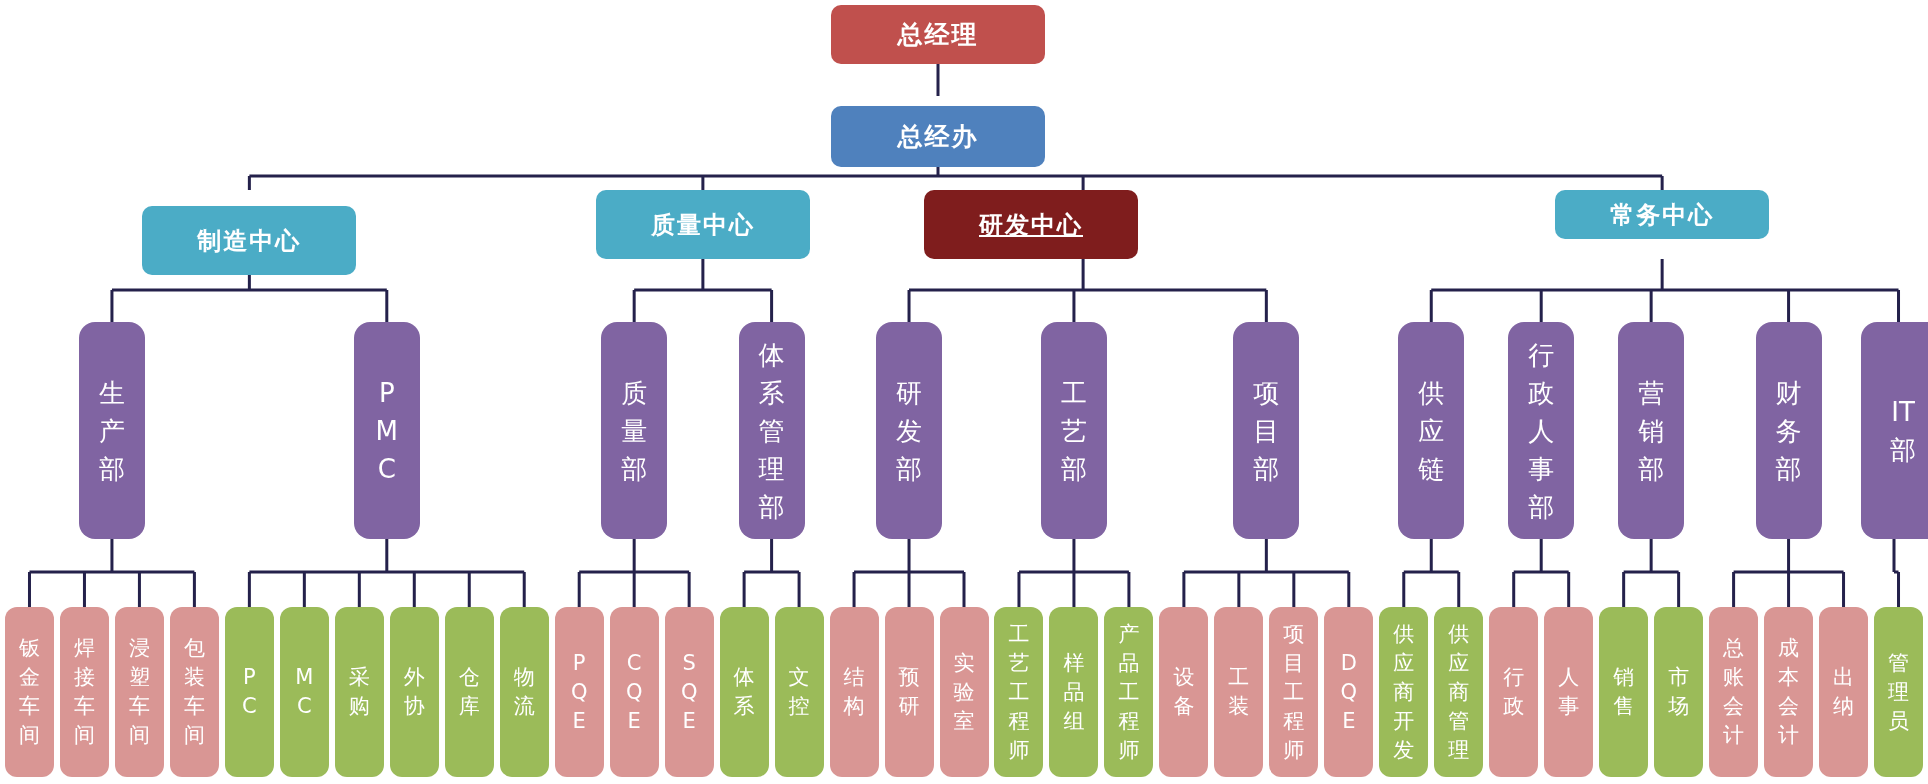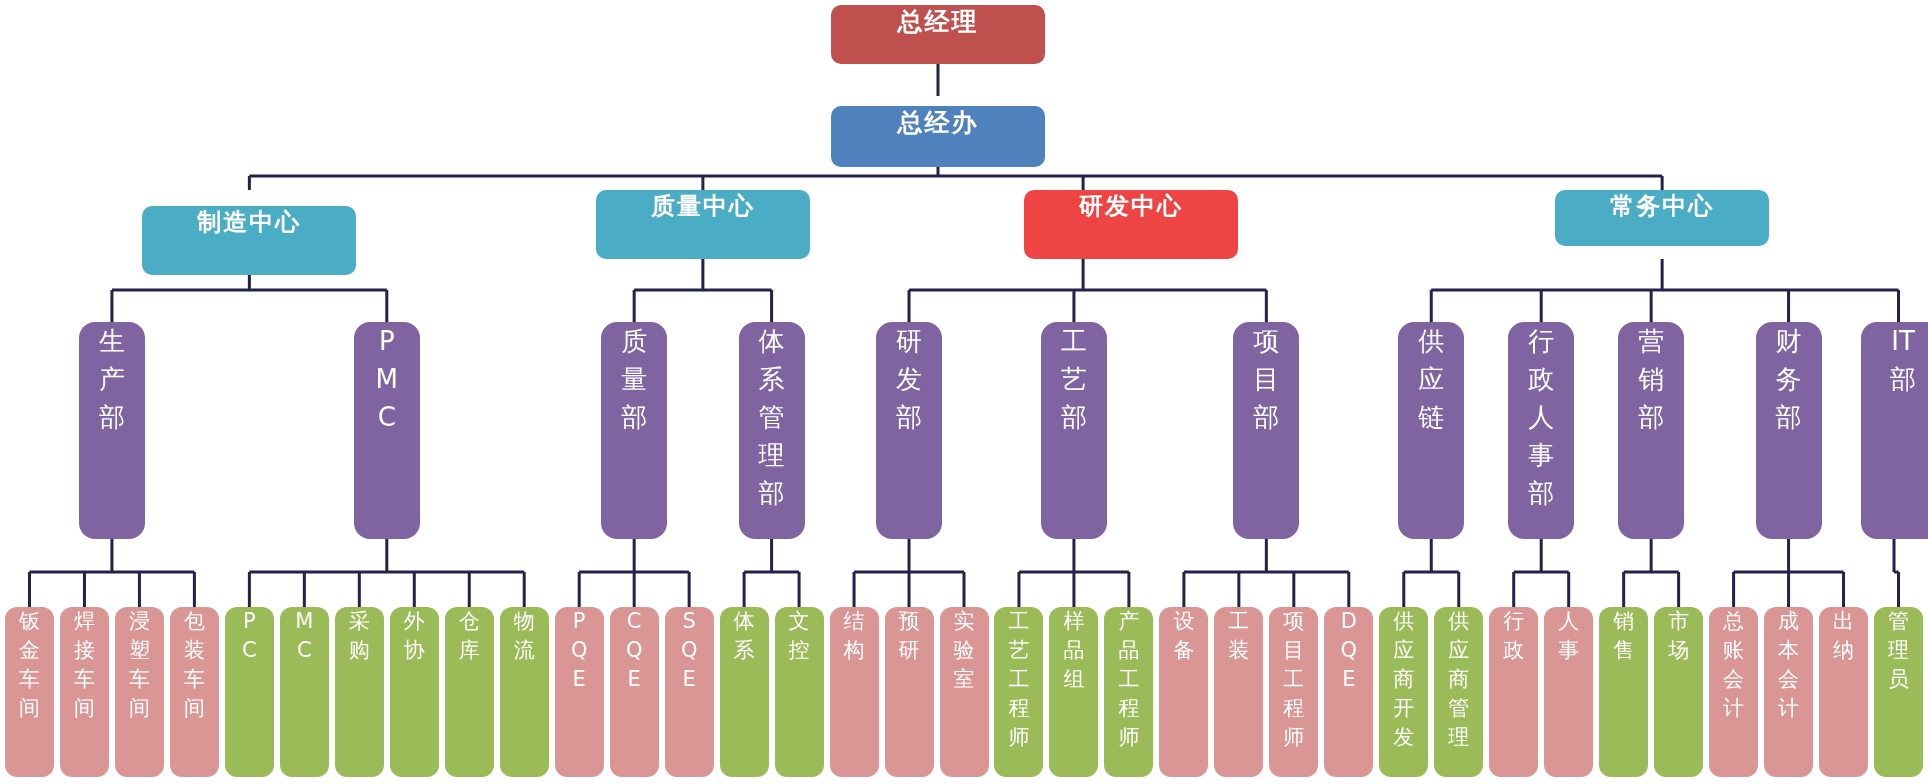--- a/index.html
+++ b/index.html
@@ -7,21 +7,21 @@
     position:relative;
     width:1928px;height:784px;
     background:#ffffff;
     font-family:"DejaVu Sans","Liberation Sans",sans-serif;
     overflow:hidden;
   }
   .chart svg{position:absolute;left:0;top:0;}
   .node{
     position:absolute;
     display:flex;flex-direction:column;
-    align-items:center;
+    align-items:center;justify-content:center;
     color:#ffffff;box-sizing:border-box;
     text-align:center;
   }
   .node-h{font-weight:bold;}
   .lvl-root,.lvl-office{font-size:25px;border-radius:10px;letter-spacing:2px;}
   .lvl-center{font-size:24px;border-radius:10px;letter-spacing:2px;}
   .lvl-dept{font-size:26px;border-radius:16px;font-weight:normal;}
   .lvl-dept .unit{line-height:38px;}
   .lvl-leaf{font-size:21px;border-radius:12px;font-weight:normal;}
   .lvl-leaf .unit{line-height:29px;}
@@ -193,21 +193,21 @@
     <div class="node lvl-leaf" style="left: 1324.3px; top: 607px; width: 49px; height: 170px; background: rgb(217, 150, 148);">
       <span class="unit">D</span>
       <span class="unit">Q</span>
       <span class="unit">E</span>
     </div>
     <div class="node lvl-dept" style="left: 1233.34px; top: 322px; width: 66px; height: 217px; background: rgb(128, 100, 162);">
       <span class="unit">项</span>
       <span class="unit">目</span>
       <span class="unit">部</span>
     </div>
-    <div class="node lvl-center node-h" style="left: 1024px; top: 190px; width: 214px; height: 69px; background: #ef4444;">
+    <div class="node lvl-center node-h" style="left: 924px; top: 190px; width: 214px; height: 69px; background: #7f1d1d; text-decoration: underline;">
       <span class="unit">研发中心</span>
     </div>
     <div class="node lvl-leaf" style="left: 1379.27px; top: 607px; width: 49px; height: 170px; background: rgb(155, 187, 89);">
       <span class="unit">供</span>
       <span class="unit">应</span>
       <span class="unit">商</span>
       <span class="unit">开</span>
       <span class="unit">发</span>
     </div>
     <div class="node lvl-leaf" style="left: 1434.24px; top: 607px; width: 49px; height: 170px; background: rgb(155, 187, 89);">
@@ -273,21 +273,21 @@
     </div>
     <div class="node lvl-leaf" style="left: 1874.01px; top: 607px; width: 49px; height: 170px; background: rgb(155, 187, 89);">
       <span class="unit">管</span>
       <span class="unit">理</span>
       <span class="unit">员</span>
     </div>
     <div class="node lvl-dept" style="left: 1861px; top: 322px; width: 84px; height: 217px; background: rgb(128, 100, 162);">
       <span class="unit">IT</span>
       <span class="unit">部</span>
     </div>
-    <div class="node lvl-center node-h" style="left: 1555.14px; top: 190px; width: 214px; height: 56px; background: rgb(75, 172, 198);">
+    <div class="node lvl-center node-h" style="left: 1555.14px; top: 190px; width: 214px; height: 49px; background: rgb(75, 172, 198);">
       <span class="unit">常务中心</span>
     </div>
     <div class="node lvl-root node-h" style="left: 831px; top: 5px; width: 214px; height: 59px; background: rgb(192, 80, 77);">
       <span class="unit">总经理</span>
     </div>
     <div class="node lvl-office node-h" style="left: 831px; top: 96px; width: 214px; height: 61px; background: rgb(79, 129, 189); margin-top: 10px;">
       <span class="unit">总经办</span>
     </div>
   </div>
 

